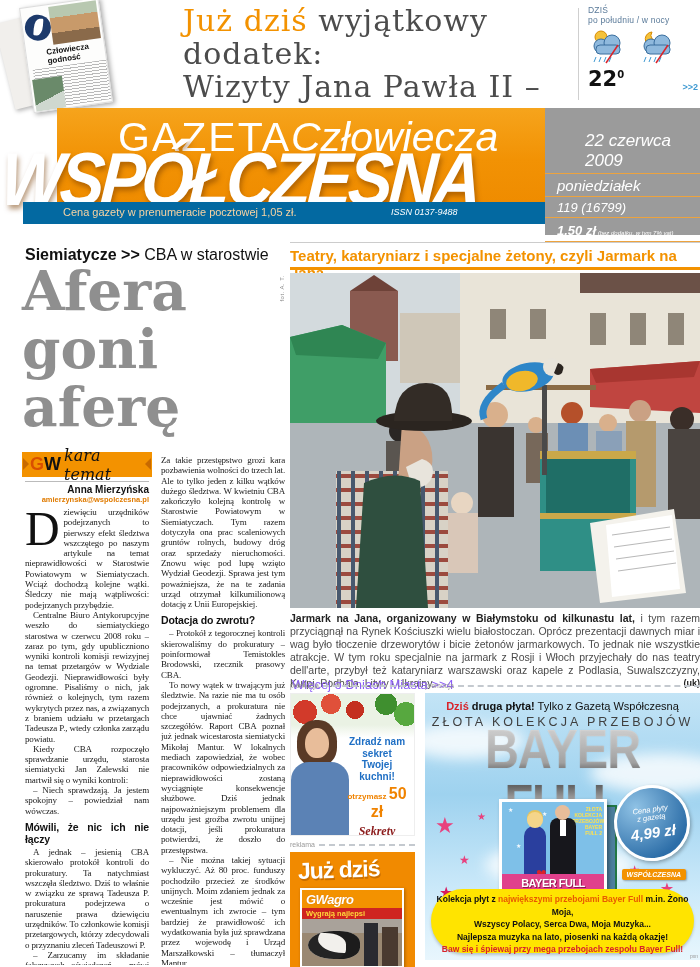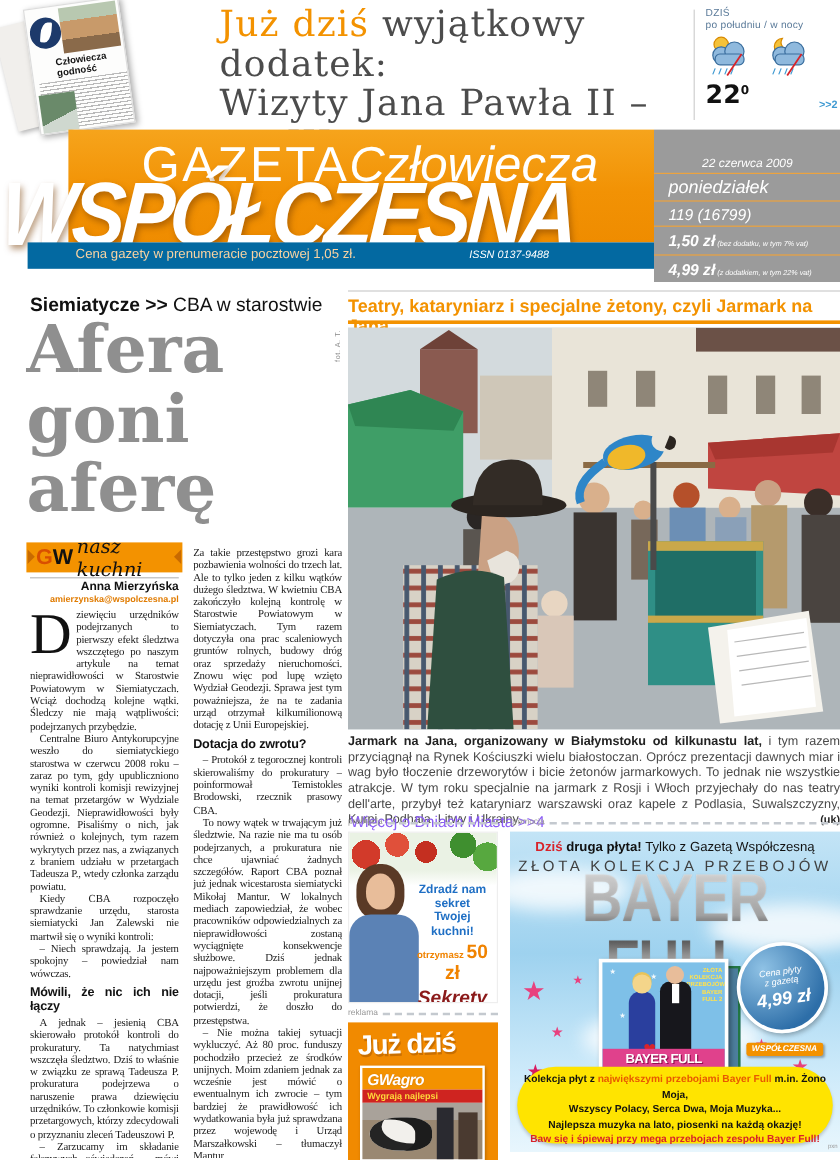--- a/index.html
+++ b/index.html
@@ -56,21 +56,21 @@
   .mh-t1 .w2 { font-size:41px; font-style:italic; letter-spacing:0; }
   .mh-t2 { position:absolute; left:4px; top:28px; width:545px; color:#fff;
     font-size:67px; font-weight:bold; font-style:italic; letter-spacing:-4px;
     transform:skewX(-4deg) scaleY(1.12); transform-origin:left top;
     text-shadow:2px 3px 5px rgba(120,60,0,.5); white-space:nowrap; }
   .mh-info { position:absolute; left:545px; top:0; width:155px; height:127px; background:#9b9b9b;
     color:#fff; font-style:italic; }
   .mh-info .spacer { height:20px; }
   .mh-info .row { padding:3px 0 2px 12px; border-bottom:1px solid #eda33e; }
   .mh-info .row:last-child { border-bottom:none; }
-  .mh-info .d1 { font-size:10px;padding-left:40px; }
+  .mh-info .d1 { font-size:17px;padding-left:40px; }
   .mh-info .d2 { font-size:15px; font-weight:normal; }
   .mh-info .d3 { font-size:13px; }
   .mh-info .price b { font-size:13px; font-weight:bold; }
   .mh-info .price .note { font-size:6px; font-style:italic; }
   
   .kicker1 { position:absolute; left:25px; top:246px; font-size:16px; color:#111; }
   .kicker1 b { font-weight:bold; }
   .headline1 { position:absolute; left:22px; top:262px; width:250px;
     font-family:"DejaVu Serif", serif; font-weight:bold; font-size:55px; line-height:58px;
     color:#8f8f8f; }
@@ -129,22 +129,22 @@
   }
   .k-woman { position:absolute; left:0; top:26px; width:58px; height:117px; }
   .k-hair { position:absolute; left:6px; top:0; width:40px; height:46px; border-radius:46% 46% 40% 40%; background:#5a3a26; }
   .k-face { position:absolute; left:14px; top:8px; width:24px; height:30px; border-radius:50% 50% 45% 45%; background:#e8bd9a; }
   .k-body { position:absolute; left:0; top:42px; width:58px; height:75px;
     border-radius:18px 18px 0 0; background:#5b82b5; }
   .k-text { position:absolute; right:3px; top:42px; width:68px; text-align:center; }
   .k-blue { font-size:10px; line-height:11.5px; font-weight:bold; color:#1f6fc4; }
   .k-offer { margin-top:3px; font-size:8px; font-weight:bold; color:#f08300; }
   .k-offer .amt { font-size:16px; }
-  .k-logo { margin-top:3px; font-family:Liberation Sans, sans-serif; font-style:italic;
-    font-weight:bold; font-size:16px; color:#8b1a1a; }
+  .k-logo { margin-top:3px; font-family:Liberation Serif, serif; font-style:italic;
+    font-weight:bold; font-size:12px; color:#8b1a1a; }
   
   .ad-gwagro { position:absolute; left:290px; top:852px; width:125px; height:115px;
     background:#f18a00; overflow:hidden; }
   .g-head { margin:4px 0 0 8px; font-size:23px; font-weight:bold; color:#fff;
     transform:rotate(-2deg); text-shadow:1px 2px 0 #c96f00; letter-spacing:-1px; }
   .g-cover { position:absolute; left:10px; top:36px; width:104px; height:80px;
     background:#fff; padding:2px; box-shadow:1px 1px 3px rgba(0,0,0,.3); }
   .g-bar { height:18px; background:#f39200; display:flex; align-items:center; padding-left:4px; }
   .g-logo { font-size:13px; font-weight:bold; font-style:italic; color:#fff;
     text-shadow:0 0 1px #c96f00; letter-spacing:-0.5px; }
@@ -303,21 +303,21 @@
   <div class="headline1">
     <div>Afera</div>
     <div>goni</div>
     <div>aferę</div>
   </div>
 
   <div class="badge">
     <span class="notch-l"></span>
     <span class="g">G</span>
     <span class="w">W</span>
-    <span class="lbl">nasz kuchni</span>
+    <span class="lbl">kara temat</span>
     <span class="notch-r"></span>
   </div>
 
   <div class="author">
     <div class="nm">Anna Mierzyńska</div>
     <div class="em">amierzynska@wspolczesna.pl</div>
   </div>
 
   <div id="col1" class="col">
     <p class="noind"><span class="dropcap">D</span><span>ziewięciu urzędników podejrzanych to pierwszy efekt śledztwa wszczętego po naszym artykule na temat nieprawidłowości w Starostwie Powiatowym w Siemiatyczach. Wciąż dochodzą kolejne wątki. Śledczy nie mają wątpliwości: podejrzanych przybędzie.</span></p>

